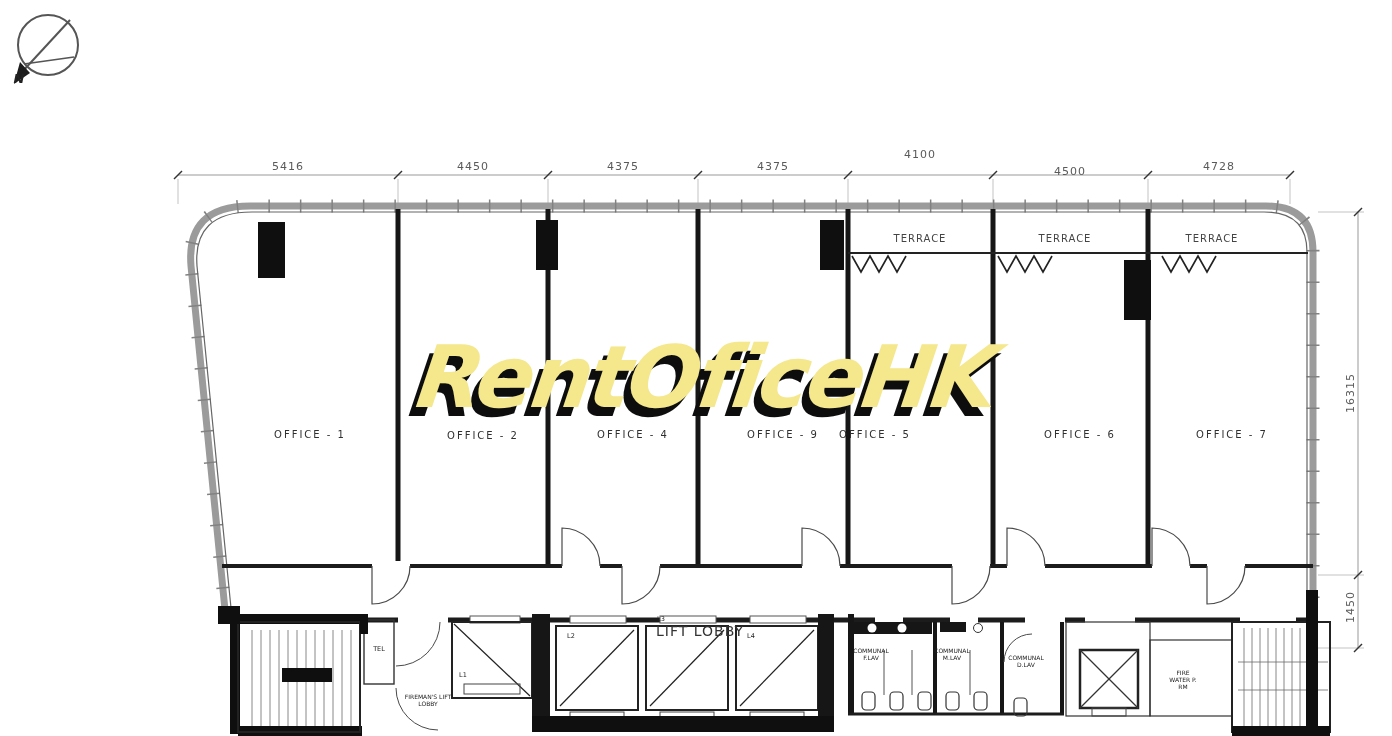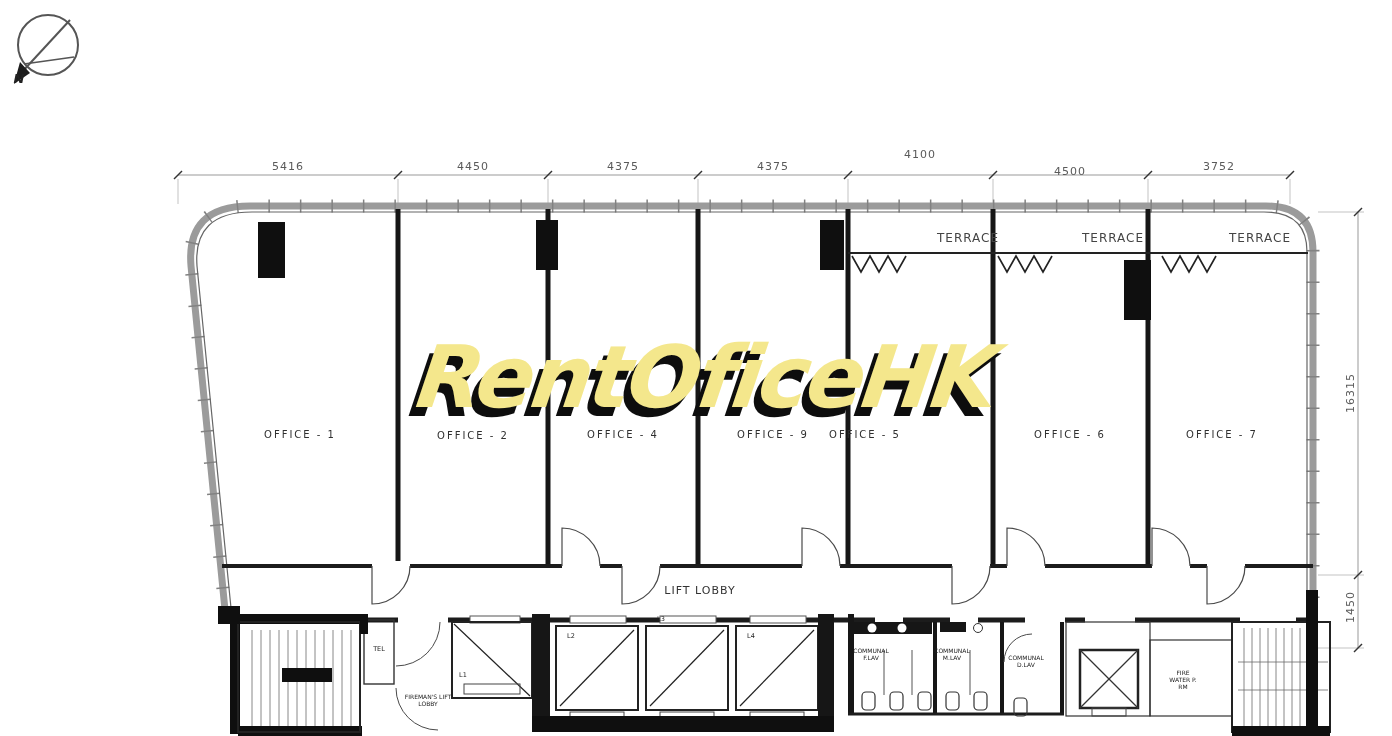--- a/index.html
+++ b/index.html
@@ -7,23 +7,23 @@
     position:relative;width:1392px;height:736px;background:#ffffff;
     font-family:"DejaVu Sans",sans-serif;overflow:hidden;
   }
   #plan-svg{position:absolute;left:0;top:0;}
   .label{
     position:absolute;transform:translate(-50%,-50%);
     color:#3b3b3b;white-space:nowrap;line-height:1.15;
   }
   .dim{font-size:11px;color:#5a5a5a;letter-spacing:1px;}
   .dim-rot{transform:translate(-50%,-50%) rotate(-90deg);}
-  .office{font-size:10px;color:#2f2f2f;letter-spacing:2px;}
-  .terrace{font-size:12px;color:#444;letter-spacing:1px;margin-left:48px;}
-  .lobby{font-size:11px;color:#333;letter-spacing:1px;}
+  .office{font-size:10px;color:#2f2f2f;letter-spacing:2px;margin-left:10px;}
+  .terrace{font-size:10px;color:#444;letter-spacing:1px;}
+  .lobby{font-size:14px;color:#333;letter-spacing:1px;margin-top:40px;}
   .tiny{font-size:6.5px;color:#222;letter-spacing:0;}
   .micro{
     font-size:6px;color:#222;white-space:normal;text-align:center;
     line-height:1.15;
   }
   .north{font-size:13px;font-weight:bold;font-style:italic;color:#222;}
   #watermark{
     position:absolute;left:707px;top:377px;transform:translate(-50%,-50%) skewX(-8deg);
     font-size:86px;font-weight:bold;font-style:italic;letter-spacing:-3px;
     text-shadow:-6px 9px 0 #0d0d0d;white-space:nowrap;
@@ -272,21 +272,21 @@
   </svg>
 
   <div class="label north" style="left:19px;top:79px">N</div>
 
   <div class="label dim" style="left:288px;top:167px">5416</div>
   <div class="label dim" style="left:473px;top:167px">4450</div>
   <div class="label dim" style="left:623px;top:167px">4375</div>
   <div class="label dim" style="left:773px;top:167px">4375</div>
   <div class="label dim" style="left:920px;top:155px">4100</div>
   <div class="label dim" style="left:1070px;top:172px">4500</div>
-  <div class="label dim" style="left:1219px;top:167px">3752</div>
+  <div class="label dim" style="left:1219px;top:167px">4728</div>
 
   <div class="label dim dim-rot" style="left:1351px;top:393px">16315</div>
   <div class="label dim dim-rot" style="left:1351px;top:607px">1450</div>
 
   <div class="label terrace" style="left:920px;top:239px">TERRACE</div>
   <div class="label terrace" style="left:1065px;top:239px">TERRACE</div>
   <div class="label terrace" style="left:1212px;top:239px">TERRACE</div>
 
   <div class="label office" style="left:300px;top:435px">OFFICE - 1</div>
   <div class="label office" style="left:473px;top:436px">OFFICE - 2</div>

